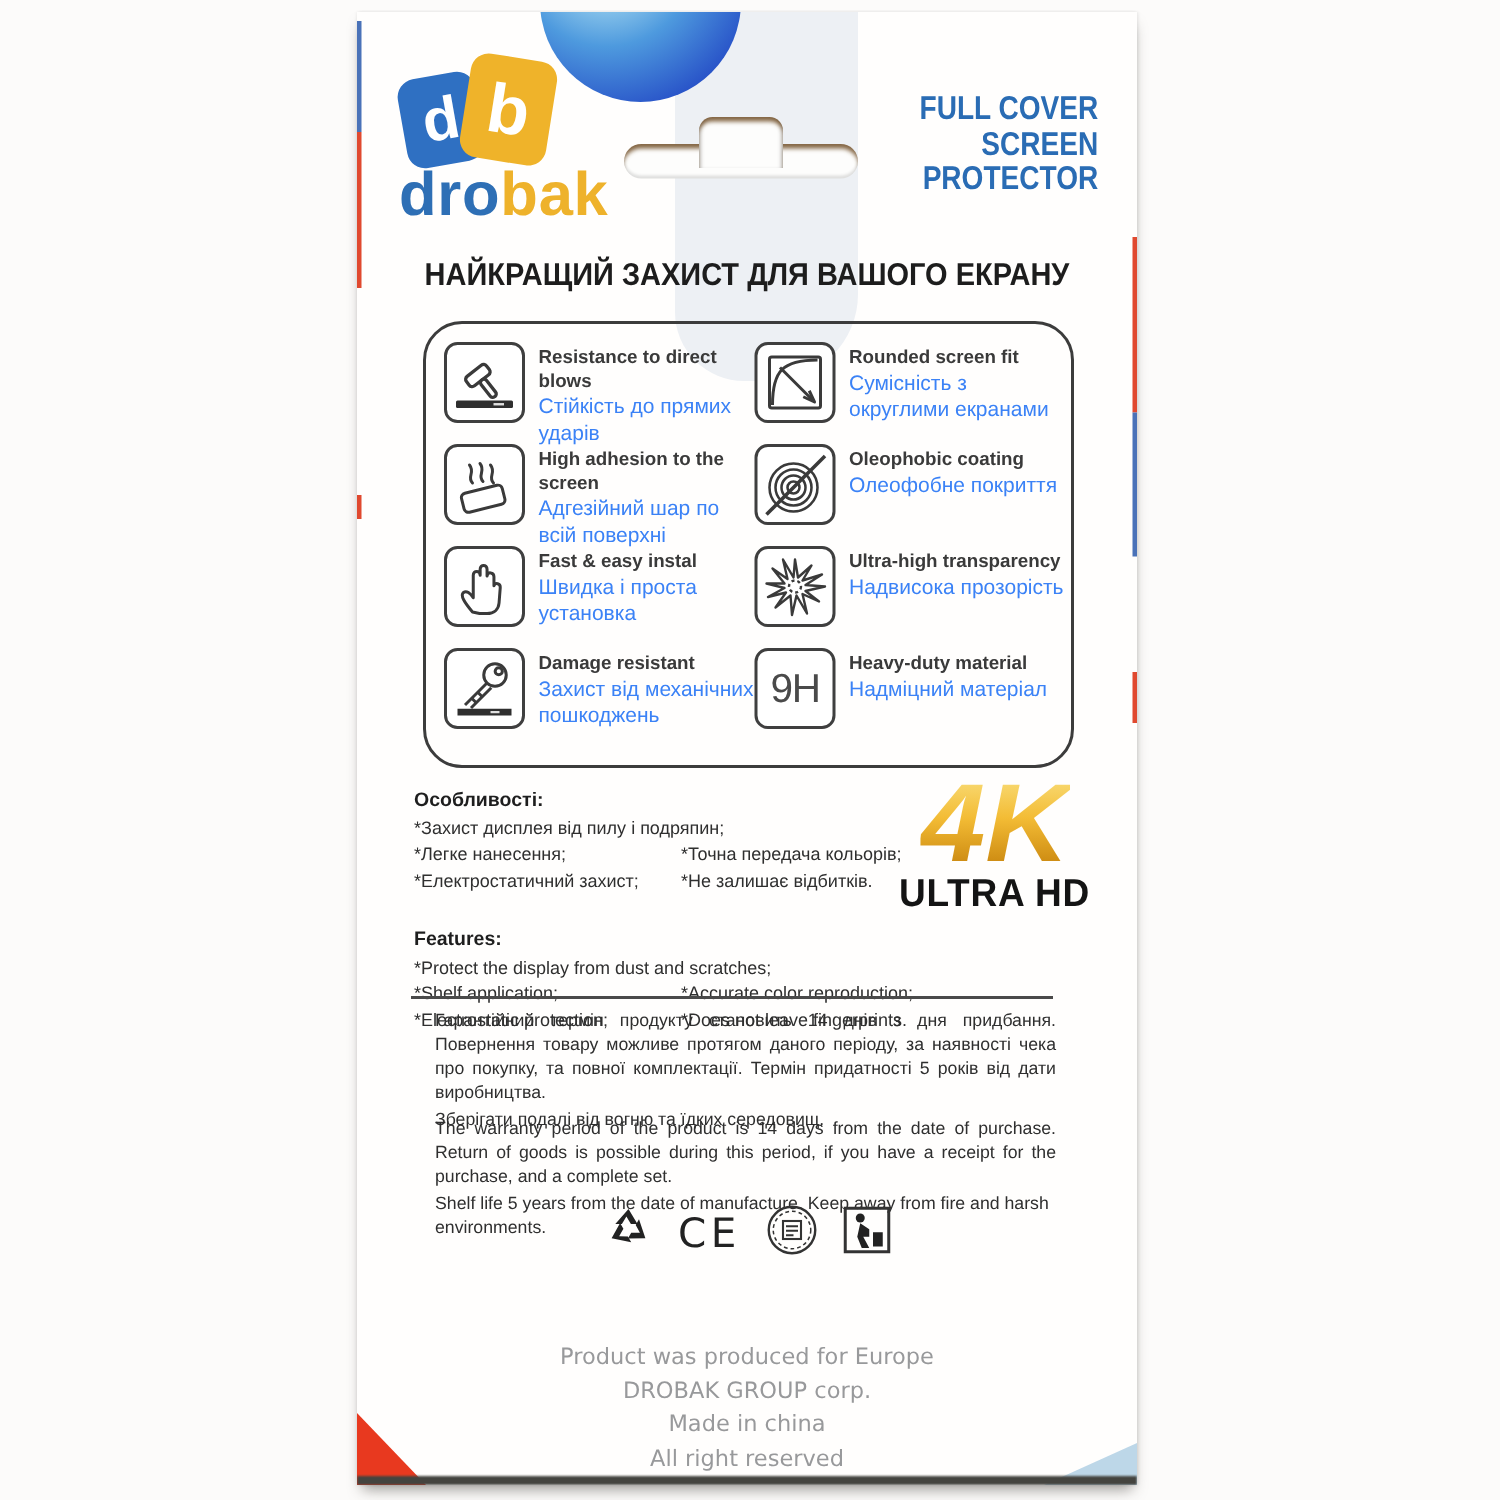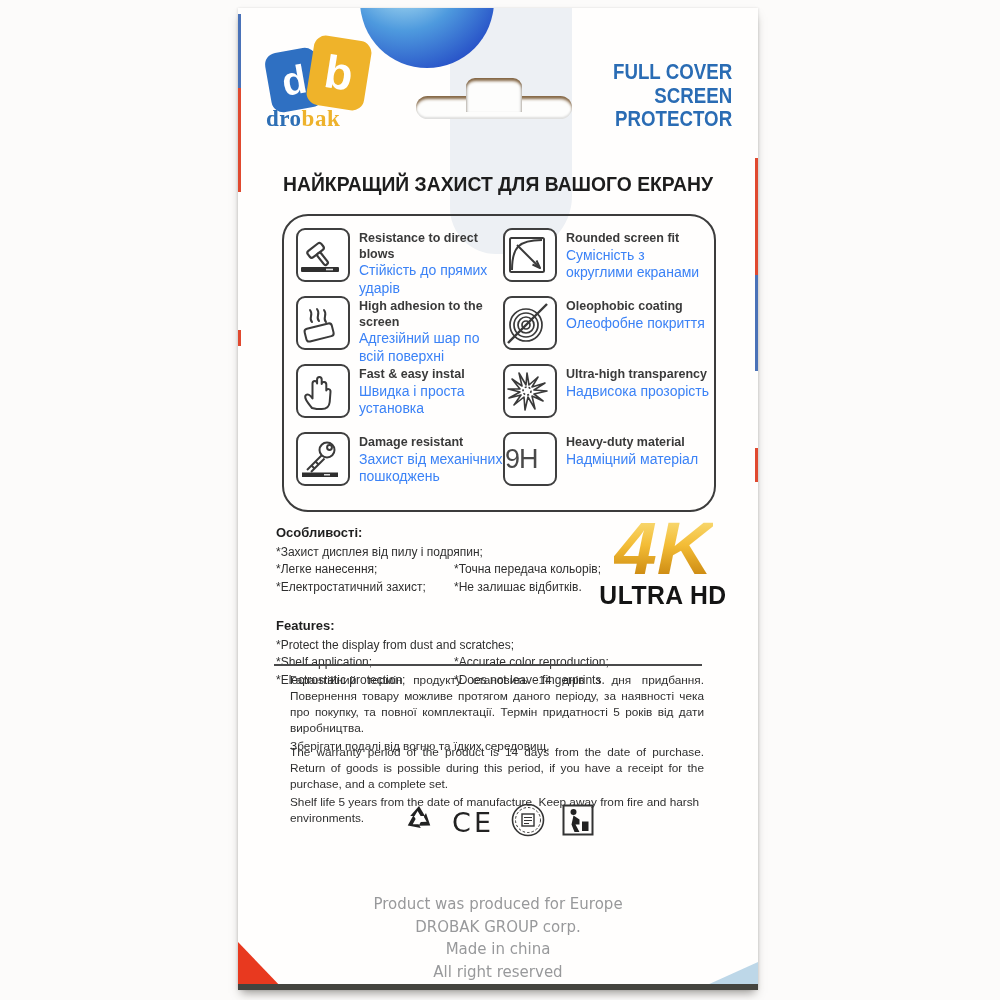--- a/index.html
+++ b/index.html
@@ -17,35 +17,35 @@
   .hang-slot{position:absolute;left:178px;top:88px;width:156px;height:23px;border-radius:12px;background:#fdfdfc;
              box-shadow:inset 0 4px 3px -1px rgba(110,75,35,.85), inset 0 -2px 2px rgba(0,0,0,.12);}
   .hang-bump{position:absolute;left:228px;top:70px;width:56px;height:34px;border-radius:9px 9px 0 0;background:#fdfdfc;
              box-shadow:inset 0 4px 3px -1px rgba(110,75,35,.85), inset 3px 0 3px -2px rgba(0,0,0,.25), inset -3px 0 3px -2px rgba(0,0,0,.25);}
   
   .logo{position:absolute;left:26px;top:22px;width:160px;height:120px;}
   .logo-sq{position:absolute;border-radius:12px;display:flex;align-items:center;justify-content:center;
            color:#fff;font-weight:bold;}
   .logo-sq.blue{left:4px;top:20px;width:52px;height:60px;background:#2f70c2;transform:rotate(-10deg);font-size:40px;}
   .logo-sq.yellow{left:46px;top:8px;width:58px;height:70px;background:#efb32a;transform:rotate(9deg);font-size:46px;z-index:1;}
-  .wordmark{position:absolute;left:2px;top:76px;font-size:23px;font-weight:bold;letter-spacing:.5px;font-family:Liberation Serif, serif;}
+  .wordmark{position:absolute;left:2px;top:76px;font-size:41px;font-weight:bold;letter-spacing:.5px;}
   .wordmark .p1{color:#2e6fb5;}
   .wordmark .p2{color:#eeb22b;}
   
   .product-title{position:absolute;right:26px;top:52px;text-align:right;color:#2a6cb4;font-weight:bold;
                  font-size:22px;line-height:1.07;letter-spacing:0;transform:scaleX(.85);transform-origin:right top;}
   
   .tagline{position:absolute;left:0;top:164px;width:100%;text-align:center;color:#1d1d1d;font-weight:bold;
            font-size:21px;transform:scaleX(.92);transform-origin:center;}
   
   .fbox{position:absolute;left:44px;top:206px;width:434px;height:298px;border:2px solid #3c3c3c;border-radius:26px;
         box-sizing:border-box;display:grid;grid-template-columns:1fr 1fr;grid-auto-rows:68px;padding:12px 4px 6px 12px;}
   .fcell{display:flex;align-items:flex-start;gap:9px;}
   .ficon{flex:0 0 54px;width:54px;height:54px;border:2px solid #3f3f3f;border-radius:9px;box-sizing:border-box;
-         display:flex;align-items:center;justify-content:flex-start;background:#fff;}
+         display:flex;align-items:center;justify-content:center;background:#fff;}
   .ftxt{padding-top:3px;line-height:1.25;}
   .ftxt .en{font-size:12.5px;font-weight:bold;color:#3a3a3a;}
   .ftxt .uk{font-size:14px;color:#3b82f6;}
   .nineh{font-size:27px;font-weight:500;color:#4a4a4a;letter-spacing:-1px;}
   
   .bullets{position:absolute;left:38px;font-size:12px;color:#2f2f2f;line-height:1.45;}
   .bullets .btitle{font-weight:bold;font-size:13px;color:#1e1e1e;margin-bottom:1px;}
   .brow{display:flex;}
   .brow .col-a{width:178px;}
   

